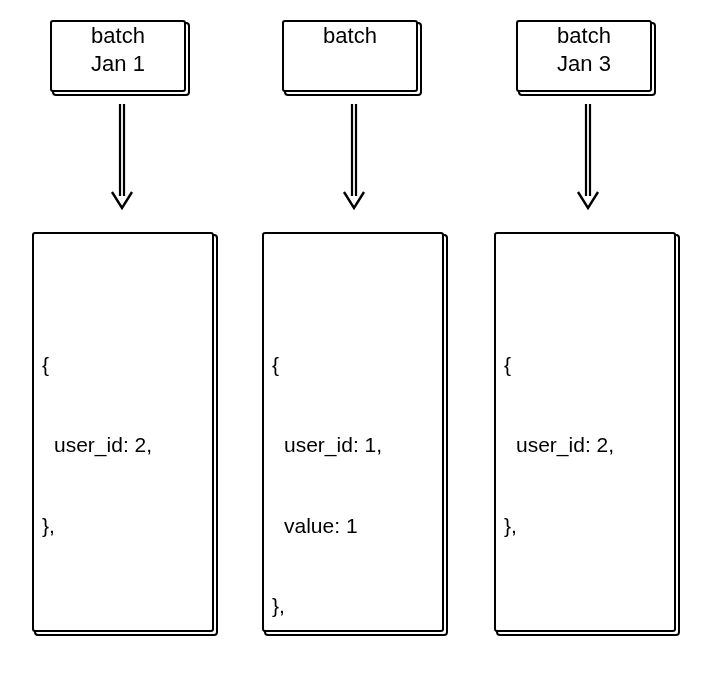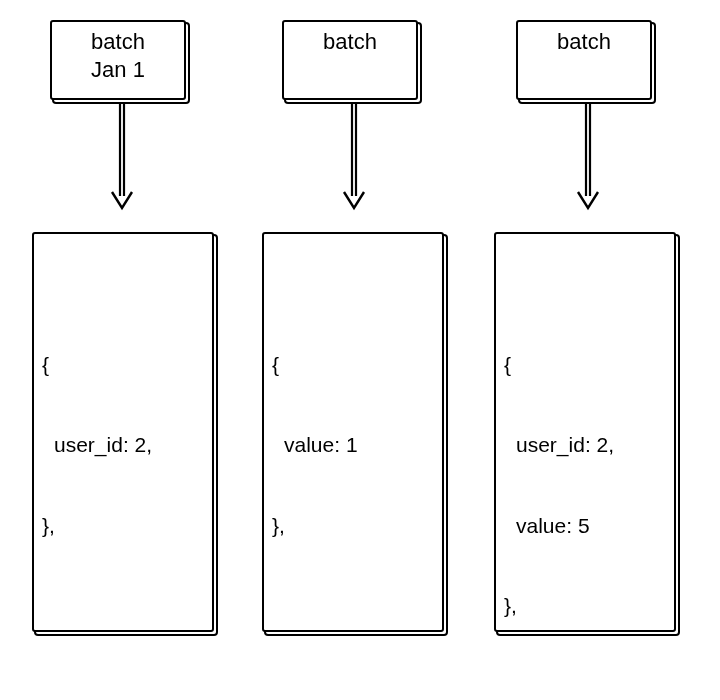--- a/index.html
+++ b/index.html
@@ -19,25 +19,24 @@
   
   .sketch-box {
     position: absolute;
     background: #fff;
     border: 2px solid #000;
     box-shadow: 3px 3px 0 -1px #fff, 3px 3px 0 1px #000;
     border-radius: 3px;
   }
   .batch-box {
     width: 136px;
-    height: 80px;
+    height: 72px;
     text-align: center;
     line-height: 1.25;
     font-size: 22px;
-    padding-top: 6px;
     box-sizing: border-box;
   }
   .batch-box span { display: block; }
   .data-box {
     width: 182px;
     height: 400px;
     font-size: 21px;
     line-height: 1.28;
     padding: 10px 8px 10px 8px;
     box-sizing: border-box;
@@ -86,41 +85,42 @@
   <div class="arrow" style="left:344px; top:100px;">
     <svg viewBox="0 0 20 110">
       <line x1="8" y1="4" x2="8" y2="96" stroke="#000" stroke-width="2.2"></line>
       <line x1="12" y1="4" x2="12" y2="96" stroke="#000" stroke-width="2.2"></line>
       <polyline points="0,92 10,108 20,92" fill="none" stroke="#000" stroke-width="2.4"></polyline>
     </svg>
   </div>
   <div class="sketch-box data-box" style="left:262px; top:232px;">
     <div class="record">
       <span class="brace">{</span>
+      <span class="field"><span>user_id</span>: <span>1</span>,</span>
       <span class="field"><span>value</span>: <span>1</span></span>
       <span class="brace">},</span>
     </div>
     
     
   </div>
 
   <div class="sketch-box batch-box" style="left:516px; top:20px;">
     <span>batch</span>
+    <span>Jan 3</span>
   </div>
   <div class="arrow" style="left:578px; top:100px;">
     <svg viewBox="0 0 20 110">
       <line x1="8" y1="4" x2="8" y2="96" stroke="#000" stroke-width="2.2"></line>
       <line x1="12" y1="4" x2="12" y2="96" stroke="#000" stroke-width="2.2"></line>
       <polyline points="0,92 10,108 20,92" fill="none" stroke="#000" stroke-width="2.4"></polyline>
     </svg>
   </div>
   <div class="sketch-box data-box" style="left:494px; top:232px;">
     <div class="record">
       <span class="brace">{</span>
       <span class="field"><span>user_id</span>: <span>2</span>,</span>
-      <span class="field"><span>value</span>: <span>5</span></span>
       <span class="brace">},</span>
     </div>
     
     
   </div>
 
 </div>
 
 </body></html>

